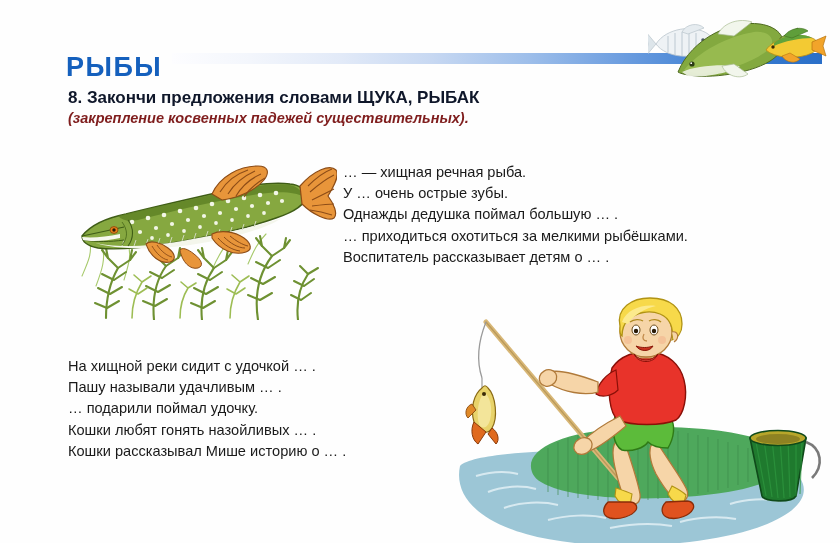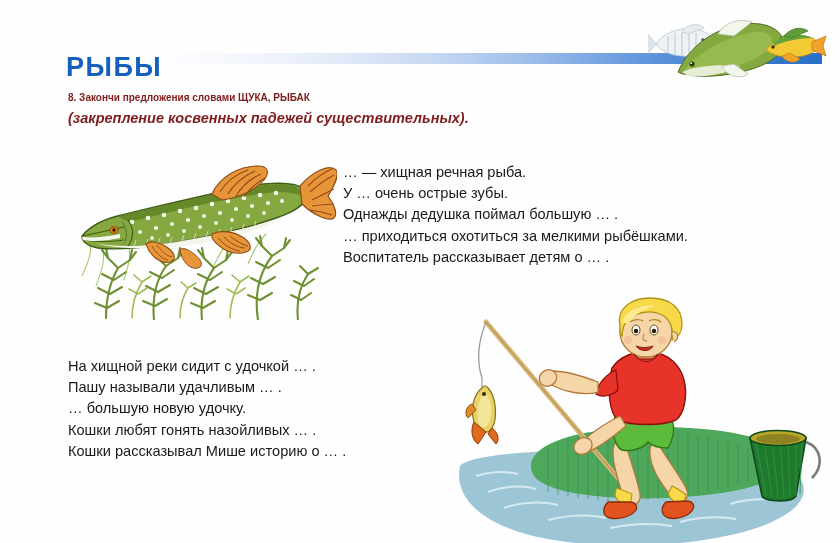--- a/index.html
+++ b/index.html
@@ -67,23 +67,23 @@
   }
 
   
   #task-block {
     position: absolute;
     left: 68px;
     top: 88px;
     width: 560px;
   }
   #task-title {
-    font-size: 10px;
+    font-size: 17px;
     font-weight: bold;
-    color: #7f1d1d;
+    color: #0f172a;
     line-height: 20px;
     white-space: nowrap;
   }
   #task-subtitle {
     font-size: 14.5px;
     font-weight: bold;
     font-style: italic;
     color: #7f1d1d;
     line-height: 21px;
     white-space: nowrap;
@@ -320,21 +320,21 @@
     <li>… — хищная речная рыба.</li>
     <li>У … очень острые зубы.</li>
     <li>Однажды дедушка поймал большую … .</li>
     <li>…  приходиться охотиться за мелкими рыбёшками.</li>
     <li>Воспитатель рассказывает детям о … .</li>
   </ul>
 
   <ul class="sentence-list" id="sentences-fisher">
     <li>На хищной реки сидит с удочкой … .</li>
     <li>Пашу называли удачливым … .</li>
-    <li>… большую новую удочку.</li>
+    <li>… подарили поймал удочку.</li>
     <li>Кошки любят гонять назойливых … .</li>
     <li>Кошки рассказывал Мише историю о … .</li>
   </ul>
 
   <svg id="fisher-illustration" viewBox="0 0 400 247">
 
     <path d="M20 170 C14 198, 36 224, 86 238 C150 256, 250 252, 310 234
              C356 220, 372 200, 360 182 C344 160, 280 150, 200 152
              C120 154, 34 156, 20 170 Z" fill="#9cc6d6"></path>
     <g stroke="#e2f0f5" stroke-width="2" fill="none" opacity="0.85">

